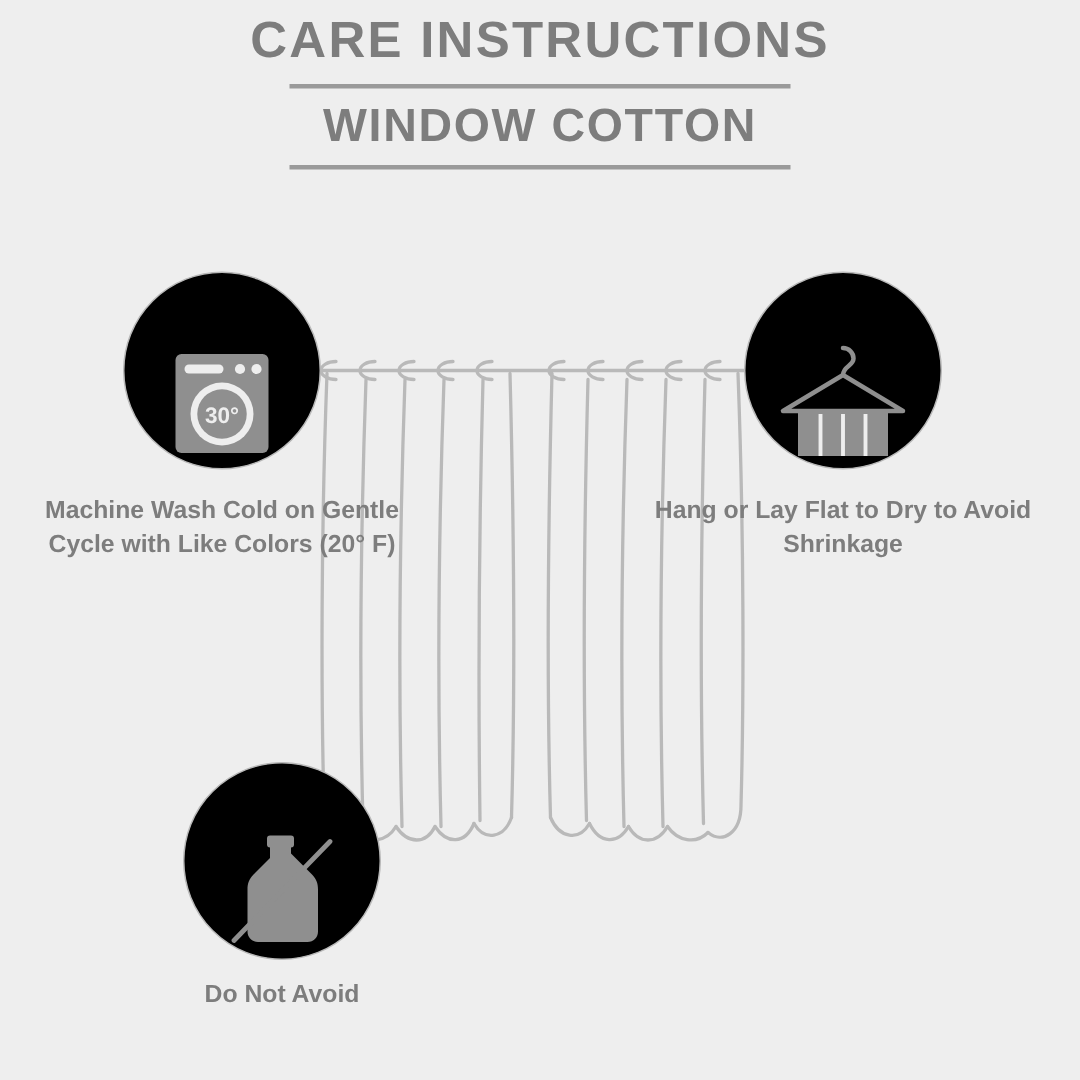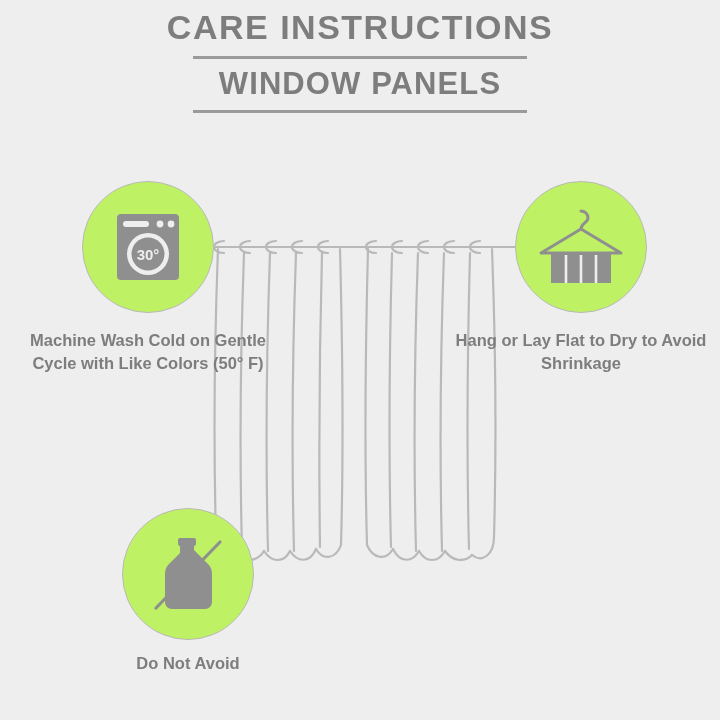--- a/index.html
+++ b/index.html
@@ -65,37 +65,37 @@
   .icon-node {
     position: absolute;
     width: 270px;
     text-align: center;
   }
   .circle {
     width: 130px;
     height: 130px;
     border-radius: 50%;
     border: 1.6px solid #b9b9b9;
-    background: #bef264;
+    background: #000000;
     margin: 0 auto;
     display: flex;
-    align-items: center;
+    align-items: flex-end;
     justify-content: center;
     position: relative;
   }
   .caption {
     margin-top: 14px;
     font-size: 16.5px;
     font-weight: bold;
     line-height: 1.42;
     color: #7d7d7d;
   }
 
   #node-wash  { left: 13px;  top: 181px; }
-  #node-hang  { left: 446px; top: 181px; }
+  #node-hang  { left: 427px; top: 181px; }
   #node-bleach{ left: 53px;  top: 508px; }
   #node-iron  { left: 395px; top: 508px; }
 
   #node-wash .caption,
   #node-hang .caption { margin-top: 16px; }
   #node-bleach .caption,
   #node-iron .caption { margin-top: 12px; }
 
   
   .curtain-art {
@@ -107,21 +107,21 @@
   }
 </style>
 </head>
 <body>
 
 <div class="stage">
 
   <div class="title-block">
     <div class="title-main">CARE INSTRUCTIONS</div>
     <div class="rule"></div>
-    <div class="title-sub2">WINDOW PANELS</div>
+    <div class="title-sub2">WINDOW COTTON</div>
     <div class="rule bottom"></div>
   </div>
 
   <svg class="curtain-art" viewBox="0 0 360 390">
     <g fill="none" stroke="#b9b9b9" stroke-width="2.2" stroke-linecap="round" stroke-linejoin="round">
 
       <line x1="22" y1="32" x2="338" y2="32"></line>
       <circle cx="14" cy="32" r="8"></circle>
       <circle cx="14" cy="32" r="3.2"></circle>
       <circle cx="346" cy="32" r="8"></circle>
@@ -172,21 +172,21 @@
       <svg width="86" height="86" viewBox="0 0 86 86">
         <rect x="12" y="10" width="62" height="66" rx="4" fill="#8f8f8f"></rect>
         <rect x="18" y="17" width="26" height="6" rx="3" fill="#eeeeee"></rect>
         <circle cx="55" cy="20" r="3.4" fill="#eeeeee"></circle>
         <circle cx="66" cy="20" r="3.4" fill="#eeeeee"></circle>
         <circle cx="43" cy="50" r="21" fill="#eeeeee"></circle>
         <circle cx="43" cy="50" r="16.5" fill="#8f8f8f"></circle>
         <text x="43" y="56" text-anchor="middle" font-family="Liberation Sans, sans-serif" font-size="15" font-weight="bold" fill="#eeeeee">30°</text>
       </svg>
     </div>
-    <div class="caption">Machine Wash Cold on Gentle Cycle with Like Colors (50° F)</div>
+    <div class="caption">Machine Wash Cold on Gentle Cycle with Like Colors (20° F)</div>
   </div>
 
   <div class="icon-node" id="node-hang">
     <div class="circle">
       <svg width="96" height="88" viewBox="0 0 96 88">
         <g fill="none" stroke="#8f8f8f" stroke-width="3" stroke-linecap="round" stroke-linejoin="round">
           <path d="M48 8 a7 7 0 0 1 7 7 c0 5 -7 5 -7 11"></path>
           <path d="M48 26 L8 50 L88 50 Z"></path>
         </g>
         <rect x="18" y="50" width="60" height="30" fill="#8f8f8f"></rect>

